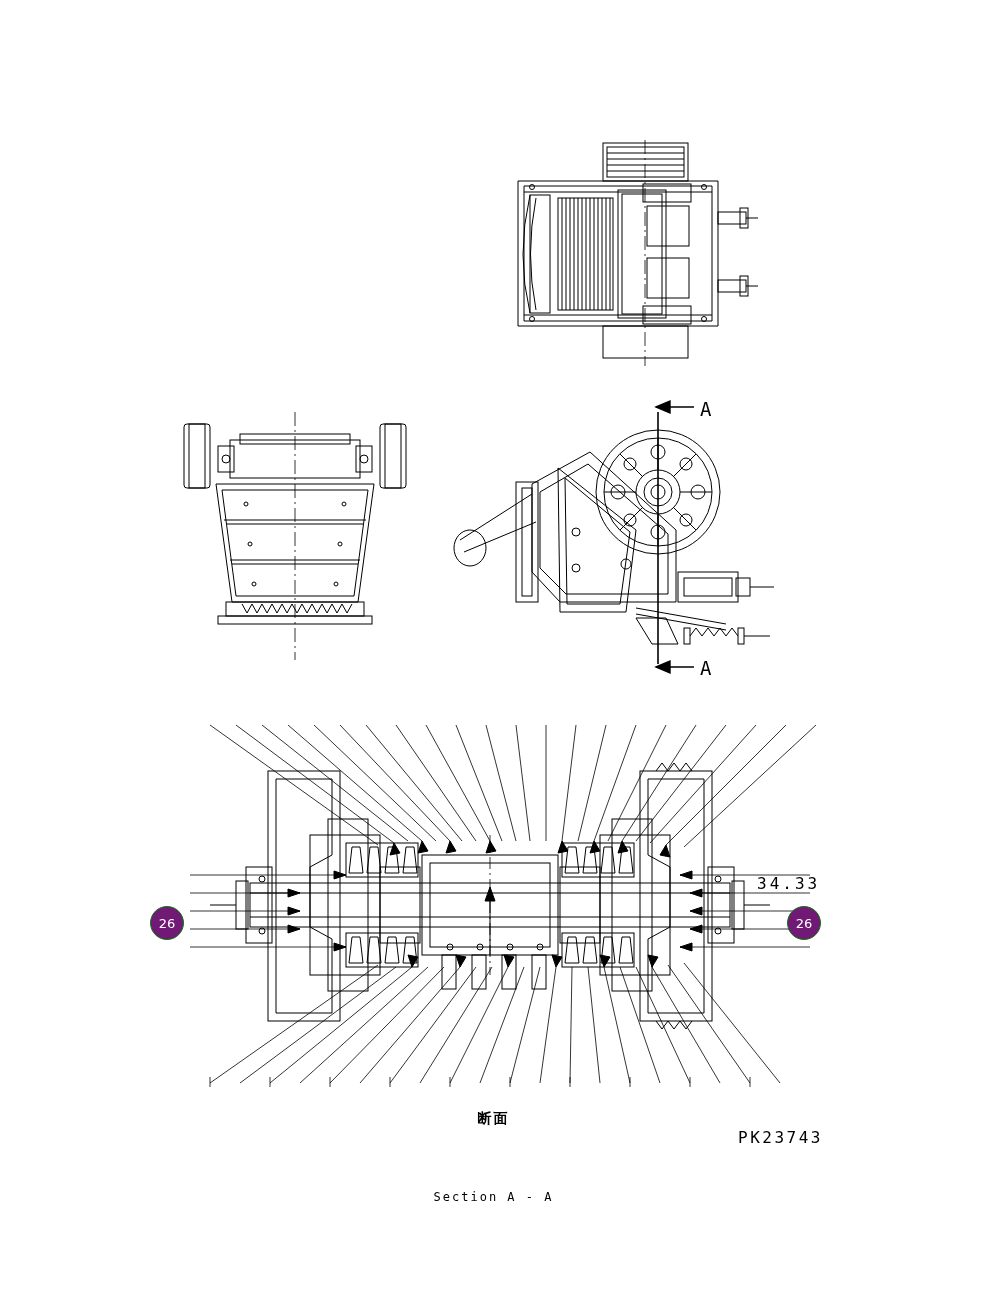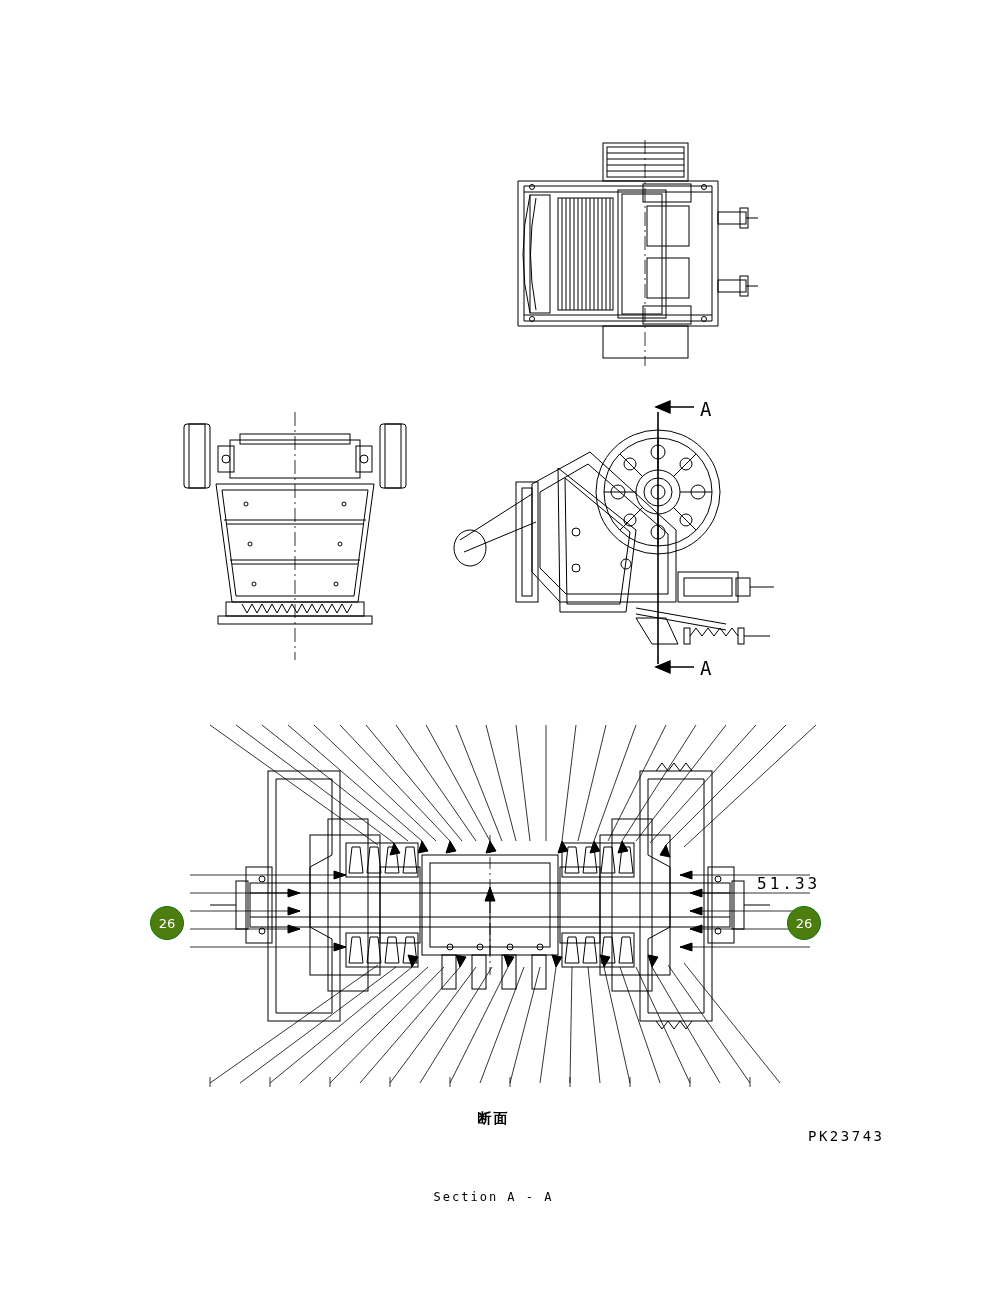--- a/index.html
+++ b/index.html
@@ -11,28 +11,28 @@
   .lbl{position:absolute;font-family:"DejaVu Sans Mono",monospace;}
 
   
   #section-mark-top{left:700px;top:398px;font-size:19px;letter-spacing:1px;}
   #section-mark-bottom{left:700px;top:657px;font-size:19px;letter-spacing:1px;}
 
   
   #caption-jp{left:0;top:1110px;width:987px;text-align:center;font-size:14px;
               font-family:"DejaVu Sans",sans-serif;letter-spacing:2px;font-weight:bold;}
   #caption-en{left:0;top:1190px;width:987px;text-align:center;font-size:12px;letter-spacing:2px;}
-  #drawing-number{left:808px;top:1128px;font-size:14px;letter-spacing:2.5px;}
+  #drawing-number{left:738px;top:1128px;font-size:16px;letter-spacing:2.5px;}
 
   
   #page-ref-right{left:757px;top:874px;font-size:16px;letter-spacing:3px;}
 
   
   .balloon{position:absolute;width:32px;height:32px;border-radius:50%;
-           background:#4d7c0f;border:1px solid #0d7a10;
+           background:#701a75;border:1px solid #0d7a10;
            display:flex;align-items:center;justify-content:center;
            color:#ffffff;font-size:13px;font-family:"DejaVu Sans",sans-serif;}
   #balloon-left{left:150px;top:906px;}
   #balloon-right{left:787px;top:906px;}
 </style>
 </head>
 <body>
 
 <div class="page">
 
@@ -418,21 +418,21 @@
           <line x1="360" y1="362" x2="360" y2="372"></line>
           <line x1="420" y1="362" x2="420" y2="372"></line>
           <line x1="480" y1="362" x2="480" y2="372"></line>
           <line x1="540" y1="362" x2="540" y2="372"></line>
           <line x1="600" y1="362" x2="600" y2="372"></line>
         </g>
       </g>
     </svg>
   </div>
 
-  <div class="lbl" id="page-ref-right">51.33</div>
+  <div class="lbl" id="page-ref-right">34.33</div>
 
   <div class="balloon" id="balloon-left">26</div>
   <div class="balloon" id="balloon-right">26</div>
 
   <div class="lbl" id="caption-jp">断面</div>
   <div class="lbl" id="caption-en">Section A - A</div>
   <div class="lbl" id="drawing-number">PK23743</div>
 
 </div>
 

